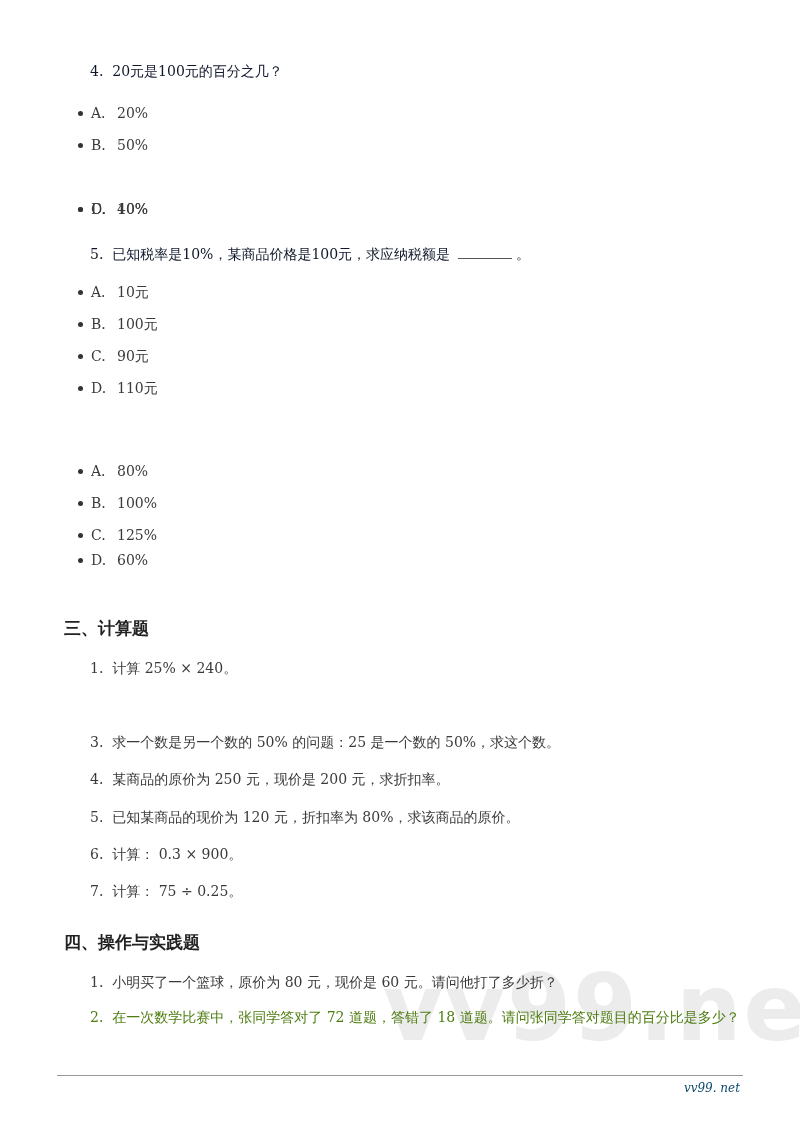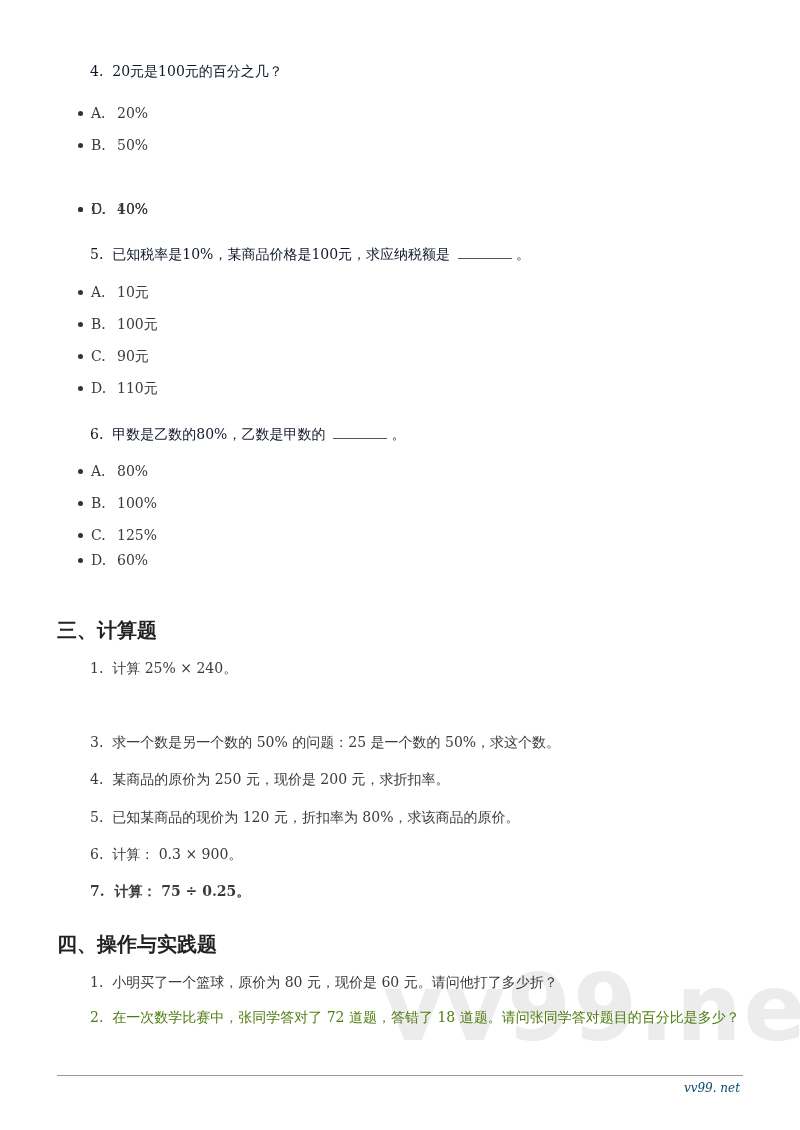--- a/index.html
+++ b/index.html
@@ -7,21 +7,21 @@
     width: 800px; height: 1130px; position: relative; overflow: hidden;
     font-family: "DejaVu Serif", "Liberation Serif", serif;
     color: #333333;
   }
   .page { position: absolute; left: 0; top: 0; width: 800px; height: 1130px; }
   .q { position: absolute; left: 90px; font-size: 14px; line-height: 18px; white-space: nowrap; color: #0f172a; }
   .opt { position: absolute; left: 78px; font-size: 14px; line-height: 18px; white-space: nowrap; color: #3a3a3a; }
   .opt .dot { display: inline-block; width: 5px; height: 5px; border-radius: 50%; background: #333; vertical-align: middle; margin-right: 8px; position: relative; top: -1px; }
   .opt .letter { display: inline-block; width: 26px; }
   .blank { display: inline-block; width: 54px; border-bottom: 1px solid #555; height: 12px; margin: 0 4px 0 8px; vertical-align: baseline; }
-  .section { position: absolute; left: 57px; font-family: "DejaVu Sans", "Liberation Sans", sans-serif; font-weight: bold; font-size: 20px; color: #222; white-space: nowrap; }
+  .section { position: absolute; left: 64px; font-family: "DejaVu Sans", "Liberation Sans", sans-serif; font-weight: bold; font-size: 17px; color: #222; white-space: nowrap; }
   .calc { position: absolute; left: 90px; font-size: 14px; line-height: 18px; white-space: nowrap; color: #3a3a3a; }
   .para { position: absolute; left: 57px; width: 690px; font-size: 14px; line-height: 33px; color: #4d7c0f; text-indent: 33px; }
   .watermark { position: absolute; left: 383px; top: 955px; font-family: "DejaVu Sans", "Liberation Sans", sans-serif; font-weight: bold; font-size: 92px; color: #ececec; letter-spacing: 2px; z-index: 0; }
   .footer-rule { position: absolute; left: 57px; top: 1075px; width: 686px; height: 1px; background: #999; }
   .footer-text { position: absolute; right: 60px; top: 1081px; font-style: italic; font-size: 12px; color: #0c4a6e; }
   .fg { z-index: 1; }
 </style>
 </head>
 <body>
 
@@ -40,36 +40,32 @@
 
   <div class="q fg" style="top:245px;">
     <span>5.</span>&nbsp;
     <span>已知税率是10%，某商品价格是100元，求应纳税额是</span><span class="blank"></span><span>。</span>
   </div>
   <div class="opt fg" style="top:283px;"><span class="dot"></span><span class="letter">A.</span><span>10元</span></div>
   <div class="opt fg" style="top:315px;"><span class="dot"></span><span class="letter">B.</span><span>100元</span></div>
   <div class="opt fg" style="top:347px;"><span class="dot"></span><span class="letter">C.</span><span>90元</span></div>
   <div class="opt fg" style="top:379px;"><span class="dot"></span><span class="letter">D.</span><span>110元</span></div>
 
-  <div class="q fg" style="top:425px;">
-    <span>6.</span>&nbsp;
-    <span>甲数是乙数的80%，乙数是甲数的</span><span class="blank"></span><span>。</span>
-  </div>
   <div class="opt fg" style="top:462px;"><span class="dot"></span><span class="letter">A.</span><span>80%</span></div>
   <div class="opt fg" style="top:494px;"><span class="dot"></span><span class="letter">B.</span><span>100%</span></div>
   <div class="opt fg" style="top:526px;"><span class="dot"></span><span class="letter">C.</span><span>125%</span></div>
   <div class="opt fg" style="top:542px;margin-top:9px;"><span class="dot"></span><span class="letter">D.</span><span>60%</span></div>
 
   <div class="section fg" style="top:617px;">三、计算题</div>
   <div class="calc fg" style="top:659px;"><span>1.</span>&nbsp; <span>计算 25% × 240。</span></div>
   <div class="calc fg" style="top:733px;"><span>3.</span>&nbsp; <span>求一个数是另一个数的 50% 的问题：25 是一个数的 50%，求这个数。</span></div>
   <div class="calc fg" style="top:770px;"><span>4.</span>&nbsp; <span>某商品的原价为 250 元，现价是 200 元，求折扣率。</span></div>
   <div class="calc fg" style="top:808px;"><span>5.</span>&nbsp; <span>已知某商品的现价为 120 元，折扣率为 80%，求该商品的原价。</span></div>
   <div class="calc fg" style="top:845px;"><span>6.</span>&nbsp; <span>计算： 0.3 × 900。</span></div>
-  <div class="calc fg" style="top:882px;font-weight:bold;"><span>7.</span>&nbsp; <span>计算： 75 ÷ 0.25。</span></div>
+  <div class="calc fg" style="top:882px;"><span>7.</span>&nbsp; <span>计算： 75 ÷ 0.25。</span></div>
 
   <div class="section fg" style="top:931px;">四、操作与实践题</div>
   <div class="calc fg" style="top:973px;"><span>1.</span>&nbsp; <span>小明买了一个篮球，原价为 80 元，现价是 60 元。请问他打了多少折？</span></div>
   <div class="para fg" style="top:1001px;"><span>2.</span>&nbsp; <span>在一次数学比赛中，张同学答对了 72 道题，答错了 18 道题。请问张同学答对题目的百分比是多少？</span></div>
 
   <div class="footer-rule"></div>
   <div class="footer-text">vv99. net</div>
 </div>
 
 </body></html>

